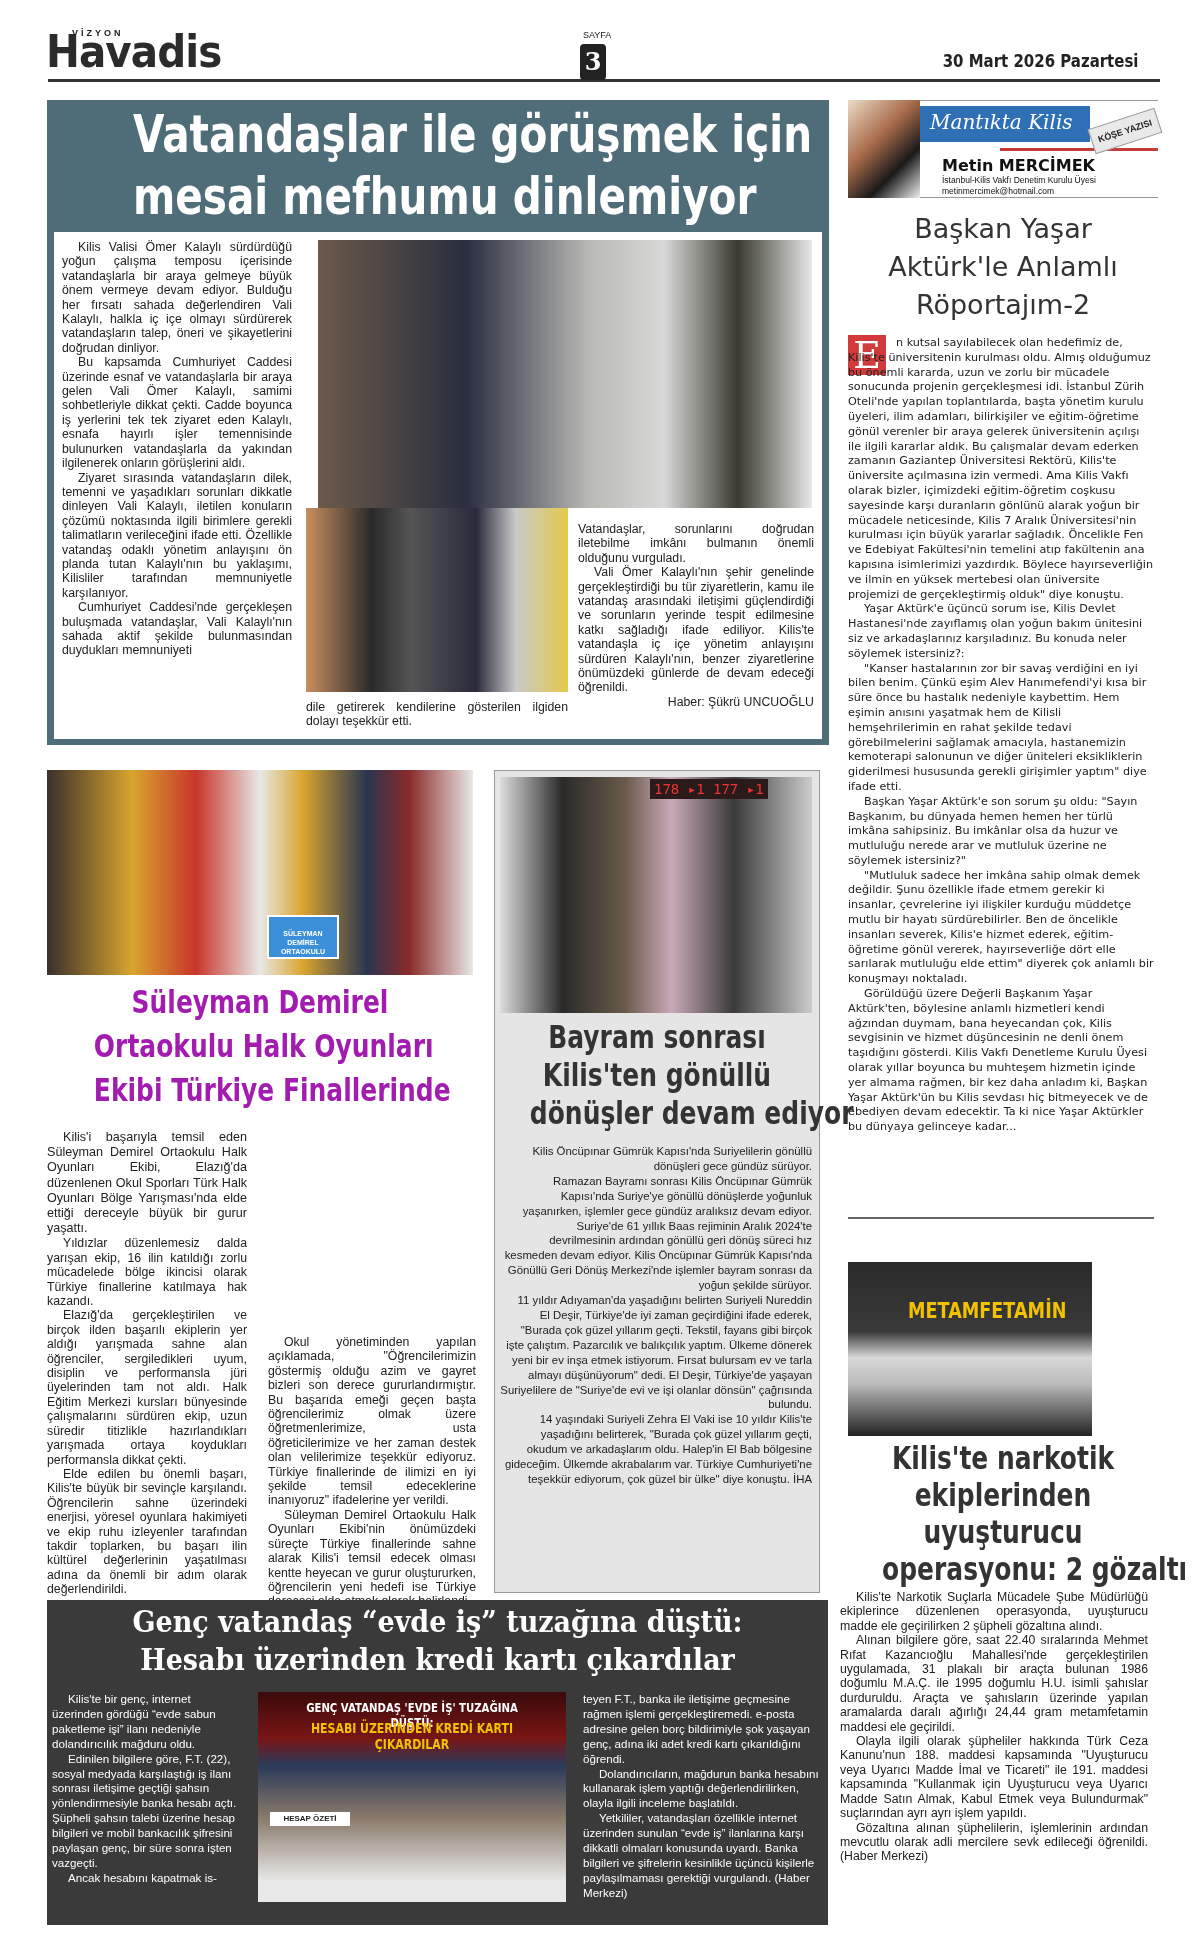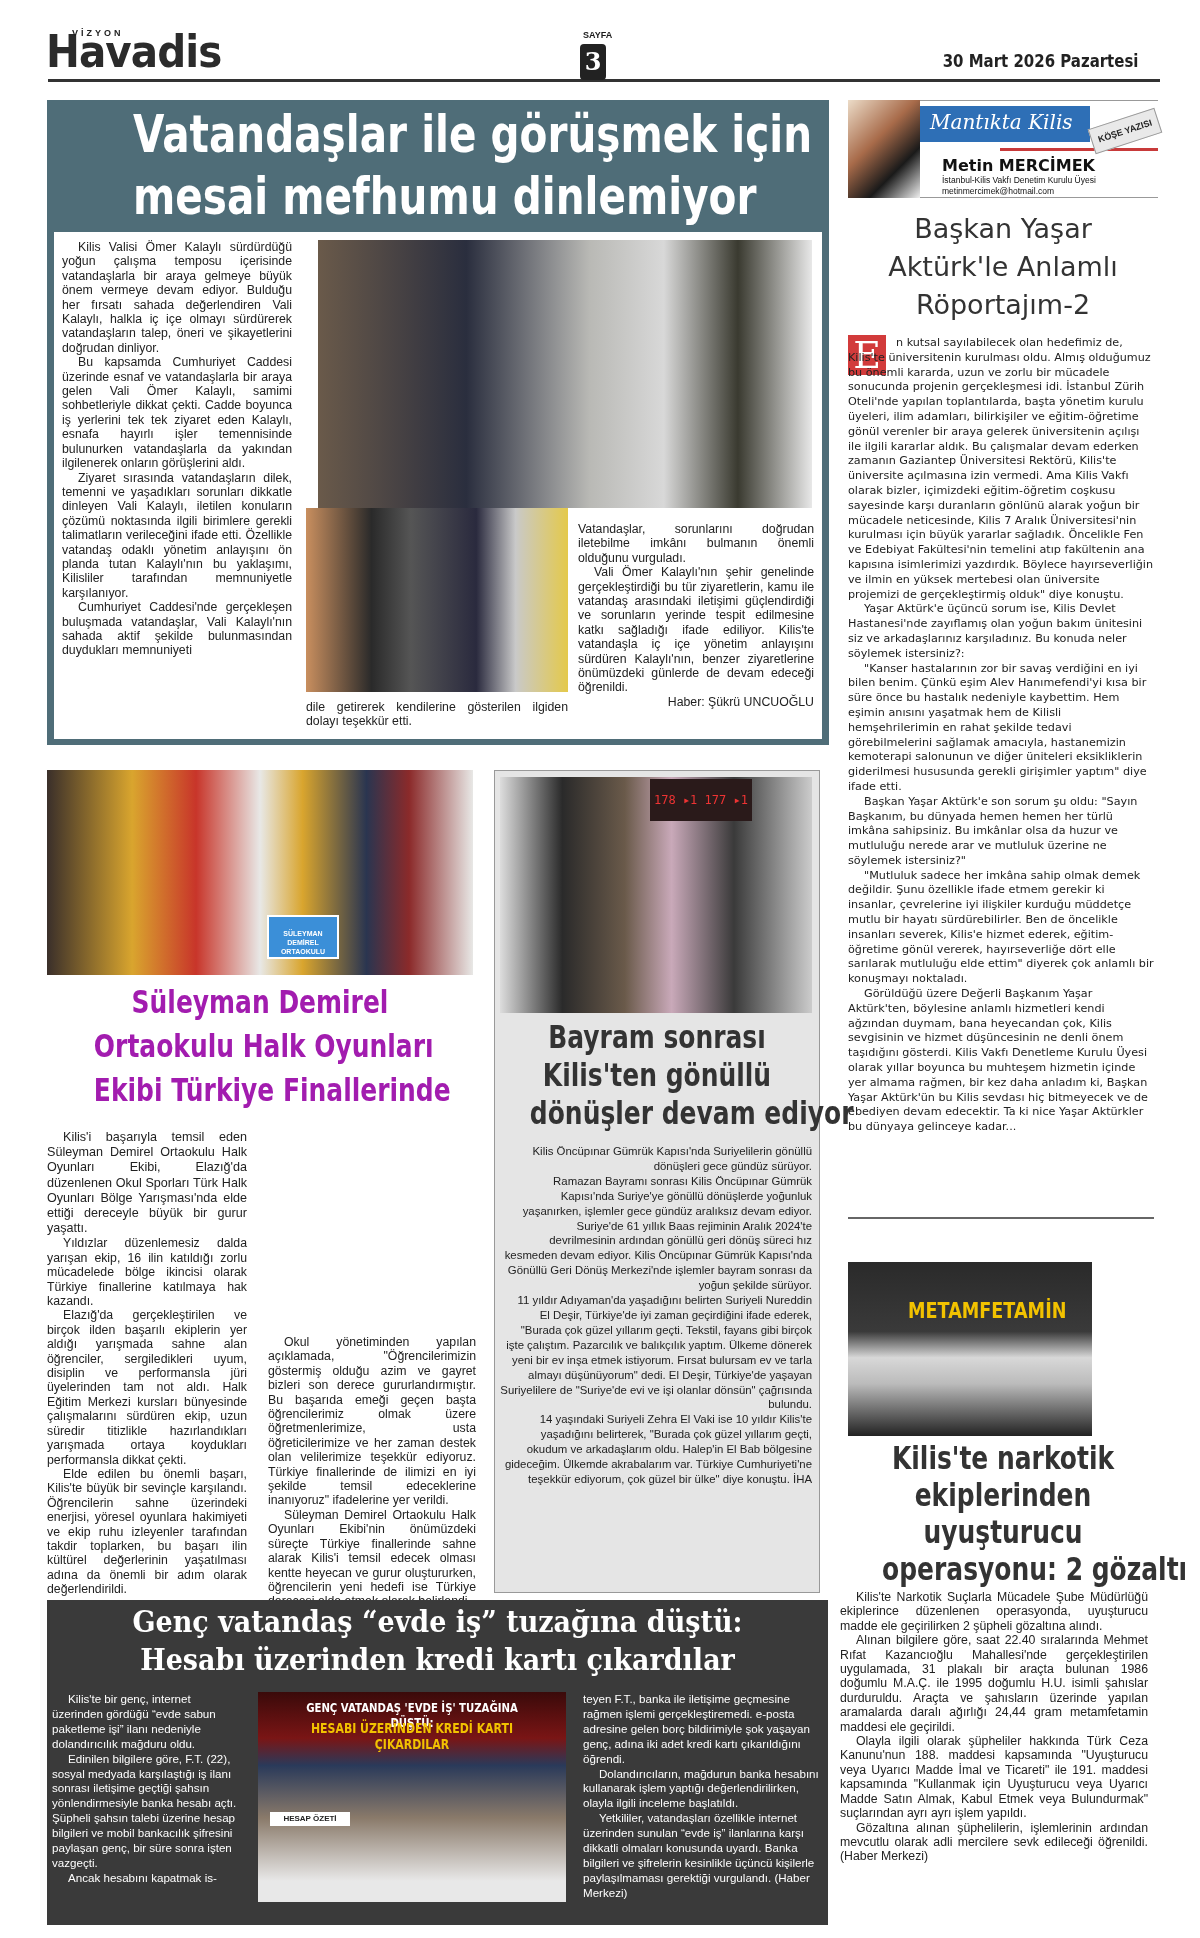--- a/index.html
+++ b/index.html
@@ -1,21 +1,21 @@
 <!DOCTYPE html>
 <html><head>
 <meta charset="utf-8">
 <style>
 *{box-sizing:border-box;margin:0;padding:0}
 body{width:1200px;height:1938px;background:#fff;font-family:"Liberation Sans",sans-serif;color:#1a1a1a;position:relative;overflow:hidden}
 .abs{position:absolute}
 .masthead{left:48px;top:24px;width:1112px;height:58px;border-bottom:3px solid #333}
 .logo-small{left:72px;top:28px;font-size:9px;letter-spacing:3px;font-weight:bold;color:#222}
 .logo{left:46px;top:30px;font-size:44px;font-weight:bold;color:#2b2b2b;letter-spacing:-1px;transform:scaleX(.92);transform-origin:left;line-height:44px;font-family:"DejaVu Sans",sans-serif}
-.sayfa-lbl{left:583px;top:30px;font-size:9px;font-weight:bold}
+.sayfa-lbl{left:583px;top:30px;font-size:9px;font-weight:normal}
 .sayfa-box{left:580px;top:44px;width:26px;height:36px;background:#222;color:#fff;border-radius:4px;font-size:24px;font-weight:bold;text-align:center;line-height:36px;font-family:"DejaVu Serif",serif}
 .date{right:62px;top:51px;font-size:17px;font-weight:bold;color:#222;font-family:"DejaVu Sans",sans-serif;transform:scaleX(.88);transform-origin:right}
 .p{font-size:12.3px;line-height:14.4px;text-align:justify;color:#222}
 .p .ind{display:inline-block;width:16px}
 .p b{font-weight:normal}
 .cond{font-family:"DejaVu Sans",sans-serif;font-weight:bold;transform:scaleX(.78);transform-origin:center;text-align:center;white-space:nowrap}
 
 .top-box{left:47px;top:100px;width:782px;height:645px;background:#4f6d78}
 .top-title{left:47px;top:103px;width:782px;color:#fff;font-size:52px;line-height:62px}
 .top-inner{left:54px;top:232px;width:768px;height:507px;background:#fff}
@@ -151,21 +151,21 @@
   <p class="p"><span class="ind"></span><span>Elde edilen bu önemli başarı, Kilis'te büyük bir sevinçle karşılandı. Öğrencilerin sahne üzerindeki enerjisi, yöresel oyunlara hakimiyeti ve ekip ruhu izleyenler tarafından takdir toplarken, bu başarı ilin kültürel değerlerinin yaşatılması adına da önemli bir adım olarak değerlendirildi.</span></p>
 </div>
 <div class="abs folk-c2" style="top:1335px">
   <p class="p"><span class="ind"></span><span>Okul yönetiminden yapılan açıklamada, "Öğrencilerimizin göstermiş olduğu azim ve gayret bizleri son derece gururlandırmıştır. Bu başarıda emeği geçen başta öğrencilerimiz olmak üzere öğretmenlerimize, usta öğreticilerimize ve her zaman destek olan velilerimize teşekkür ediyoruz. Türkiye finallerinde de ilimizi en iyi şekilde temsil edeceklerine inanıyoruz" ifadelerine yer verildi.</span></p>
   <p class="p"><span class="ind"></span><span>Süleyman Demirel Ortaokulu Halk Oyunları Ekibi'nin önümüzdeki süreçte Türkiye finallerinde sahne alarak Kilis'i temsil edecek olması kentte heyecan ve gurur oluştururken, öğrencilerin yeni hedefi ise Türkiye derecesi elde etmek olarak belirlendi.</span></p>
   <p class="p" style="text-align:right;font-size:11px">Haber: Esra Nur ŞEKEROĞLU</p>
 </div>
 
 <div class="abs bay-box"></div>
 <div class="abs photo ph-bay">
-  <div style="position:absolute;left:150px;top:2px;background:#2a1a1a;color:#e33;font-size:12px;padding:14px 4px;font-family:'DejaVu Sans Mono',monospace">178 ▸1  177 ▸1</div>
+  <div style="position:absolute;left:150px;top:2px;background:#2a1a1a;color:#e33;font-size:14px;padding:2px 4px;font-family:'DejaVu Sans Mono',monospace">178 ▸1  177 ▸1</div>
 </div>
 <div class="abs bay-title">
   <div class="cond">Bayram sonrası</div>
   <div class="cond">Kilis'ten gönüllü</div>
   <div class="cond">dönüşler devam ediyor</div>
 </div>
 <div class="abs bay-body">
   <p class="p"><span class="ind"></span><b>Kilis Öncüpınar Gümrük Kapısı'nda Suriyelilerin gönüllü dönüşleri gece gündüz sürüyor.</b></p>
   <p class="p"><span class="ind"></span><span>Ramazan Bayramı sonrası Kilis Öncüpınar Gümrük Kapısı'nda Suriye'ye gönüllü dönüşlerde yoğunluk yaşanırken, işlemler gece gündüz aralıksız devam ediyor.</span></p>
   <p class="p"><span class="ind"></span><span>Suriye'de 61 yıllık Baas rejiminin Aralık 2024'te devrilmesinin ardından gönüllü geri dönüş süreci hız kesmeden devam ediyor. Kilis Öncüpınar Gümrük Kapısı'nda Gönüllü Geri Dönüş Merkezi'nde işlemler bayram sonrası da yoğun şekilde sürüyor.</span></p>

